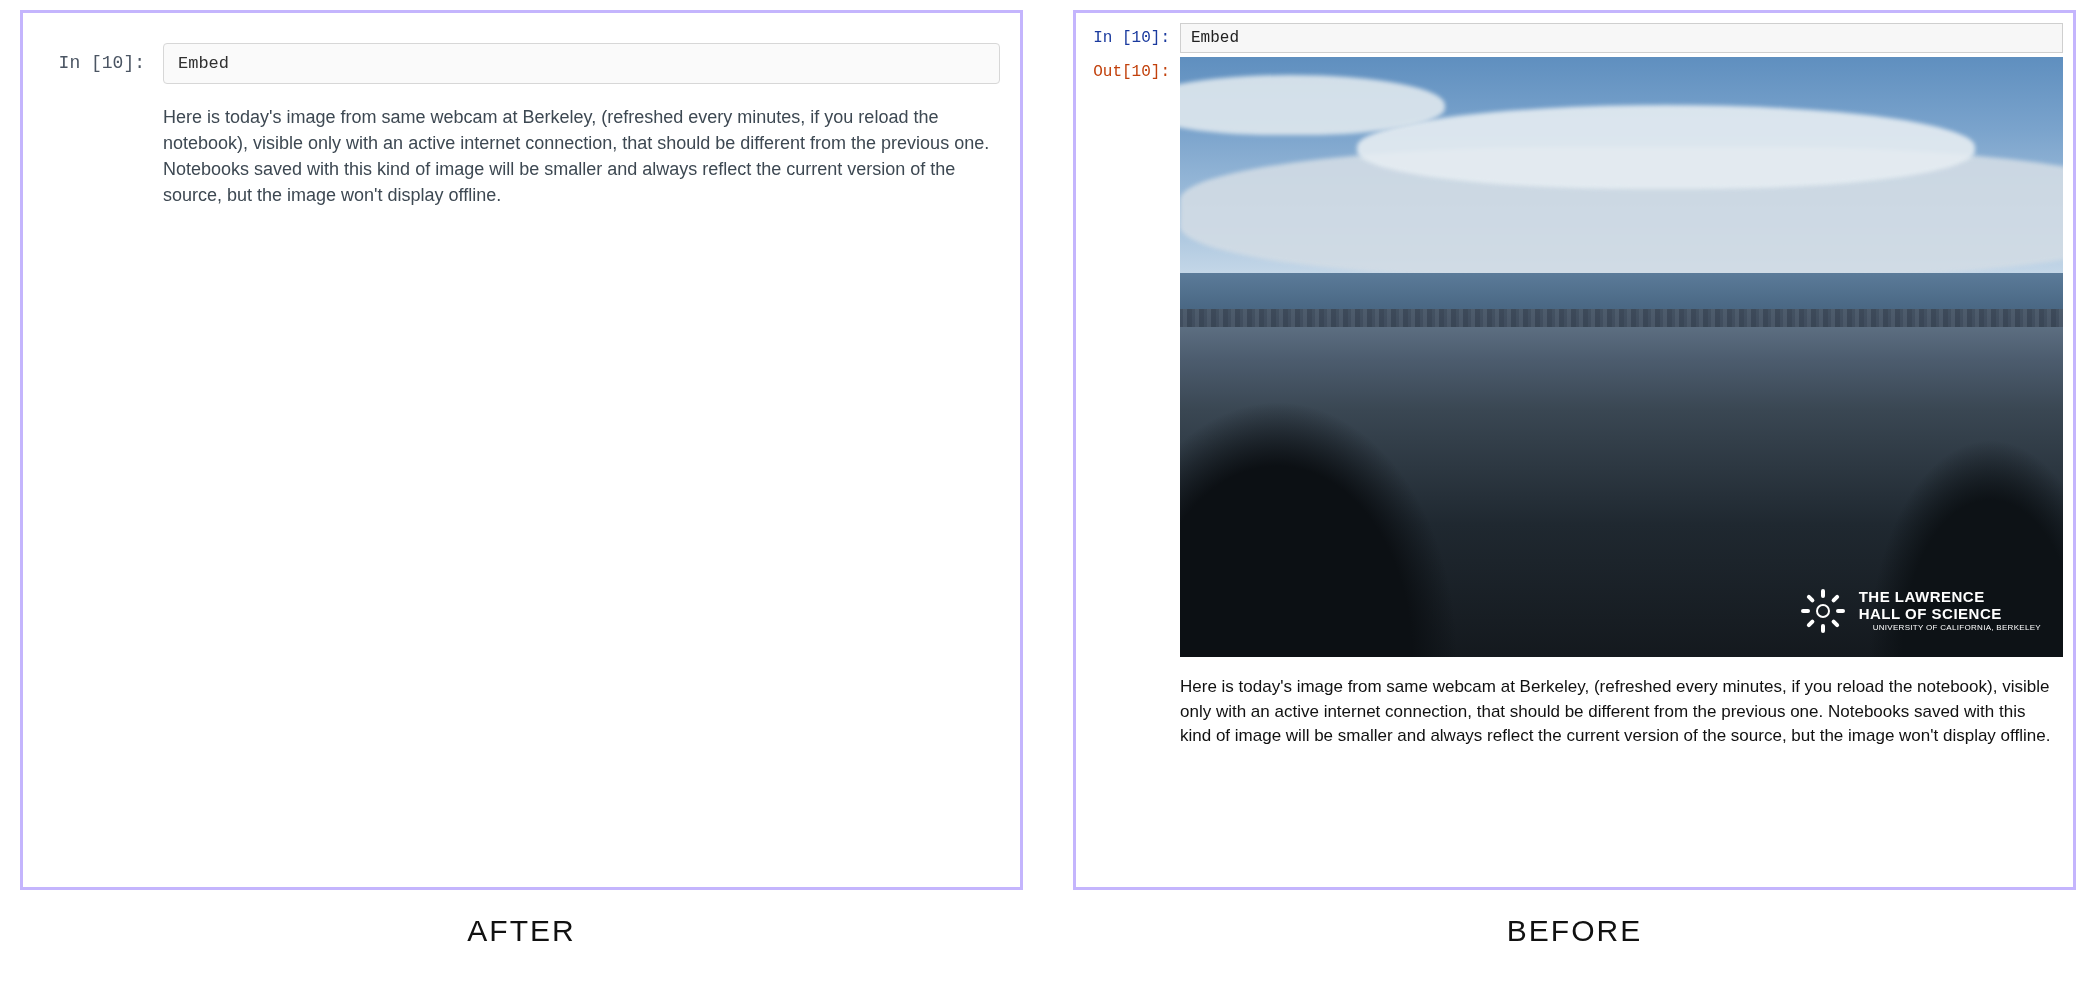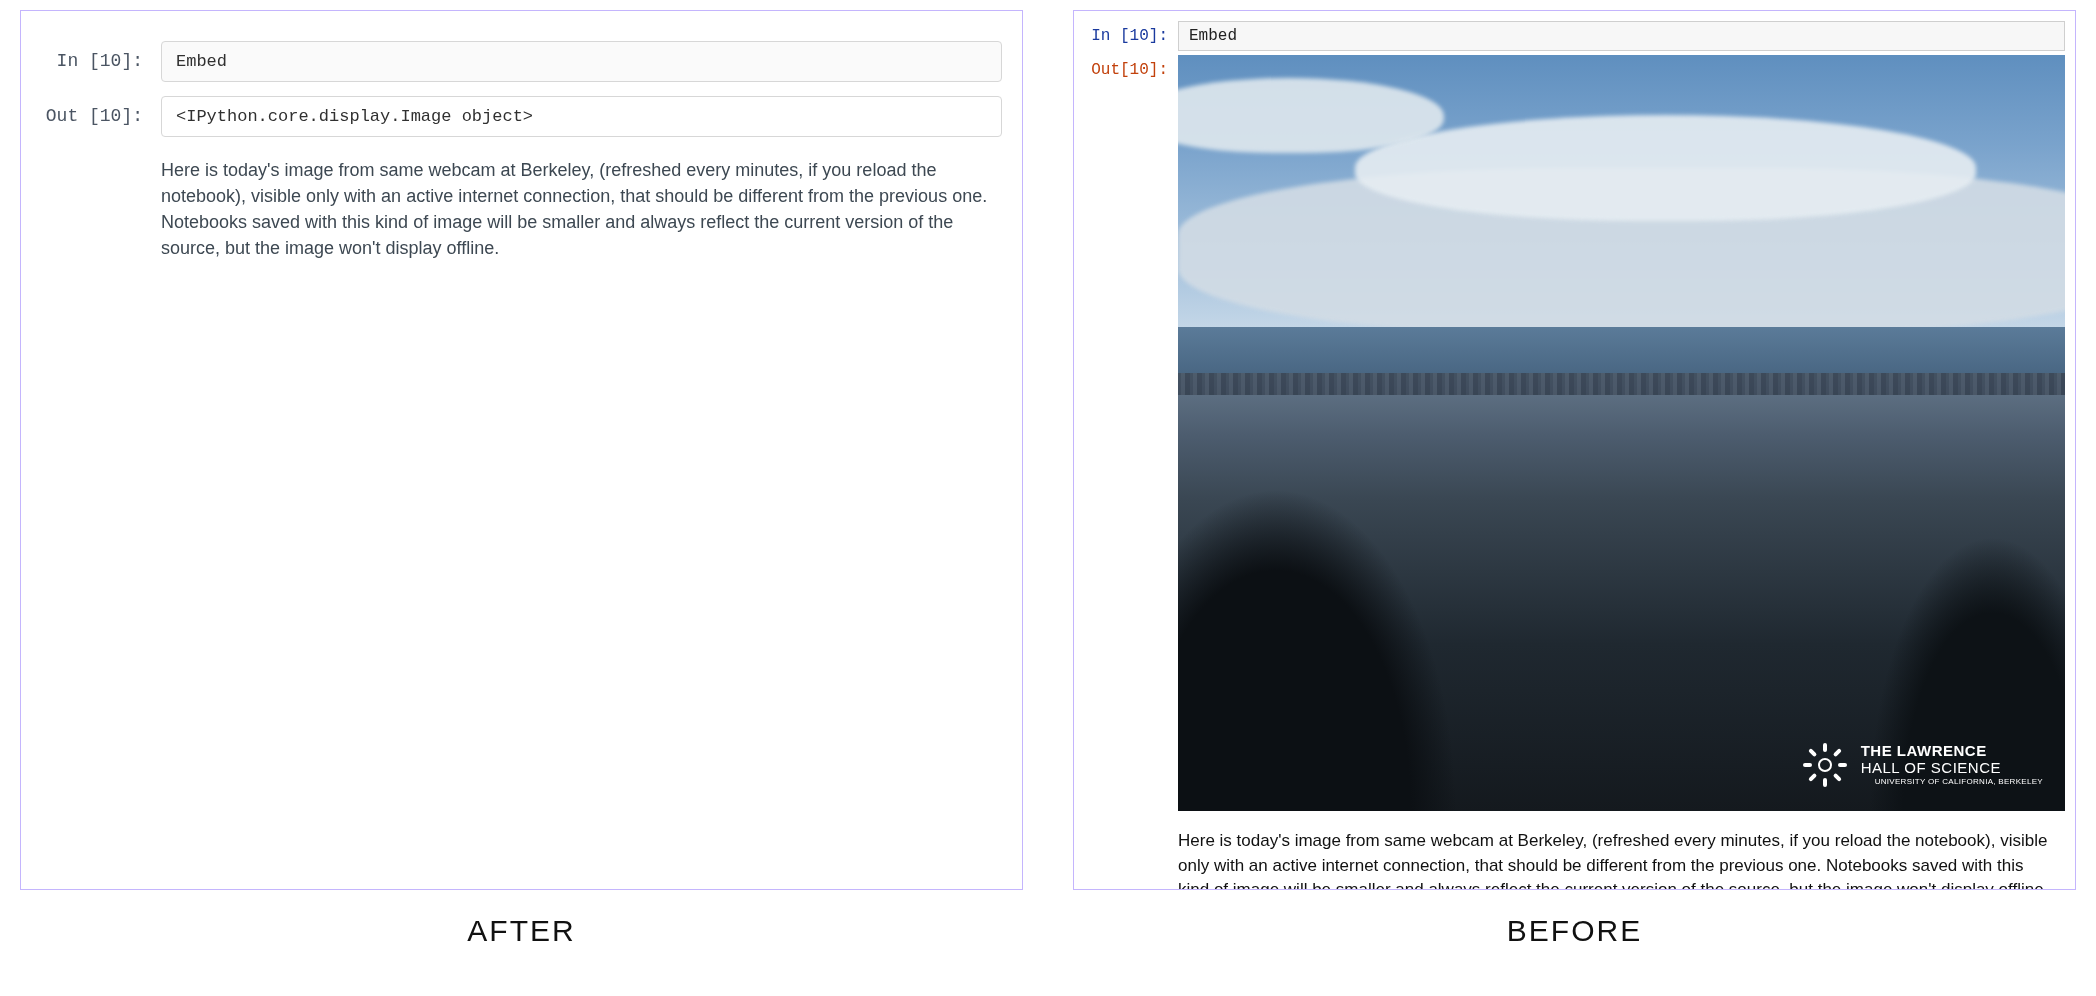--- a/index.html
+++ b/index.html
@@ -14,21 +14,21 @@
       gap: 50px;
       align-items: flex-start;
     }
     .panel-col {
       flex: 1;
       display: flex;
       flex-direction: column;
       align-items: center;
     }
     .panel {
-      border: 1px solid #c4b5fd;
+      border: 3px solid #c4b5fd;
       width: 100%;
       padding: 18px 12px 18px 12px;
       background: #fff;
       height: 880px;
       overflow: hidden;
     }
     .panel.before {
       padding: 30px 20px;
     }
     .caption {
@@ -100,21 +100,21 @@
       border: 1px solid #cfcfcf;
       background: #f7f7f7;
       padding: 5px 10px;
       font-family: "SFMono-Regular", Consolas, "Liberation Mono", Menlo, monospace;
       font-size: 16px;
       color: #222;
     }
     .nb-output-image {
       flex: 1;
       position: relative;
-      height: 756px;
+      height: 600px;
       overflow: hidden;
       margin-bottom: 14px;
     }
     
     .sky {
       position: absolute; inset: 0;
       background: linear-gradient(180deg, #5f8fbf 0%, #7aa3cc 12%, #a8c4de 28%, #d8e4ee 42%, #7a94ab 55%, #4e6780 62%);
     }
     .cloud {
       position: absolute;
@@ -158,21 +158,21 @@
       gap: 12px;
       color: #fff;
     }
     .watermark-logo {
       width: 48px; height: 48px;
       position: relative;
     }
     .watermark-logo svg { width: 100%; height: 100%; }
     .watermark-text { line-height: 1.1; }
     .watermark-line1 { font-size: 15px; font-weight: 600; letter-spacing: 0.5px; }
-    .watermark-line2 { font-size: 15px; font-weight: 400; letter-spacing: 0.5px; }
+    .watermark-line2 { font-size: 15px; font-weight: 700; letter-spacing: 0.5px; }
     .watermark-line3 { font-size: 8px; letter-spacing: 0.3px; margin-top: 2px; padding-left: 14px; }
     .nb-markdown-after {
       font-size: 17px;
       color: #111;
       line-height: 1.45;
       margin-left: 94px;
       padding-right: 8px;
     }
   </style>
 </head>
@@ -181,24 +181,20 @@
 <div class="comparison">
 
   <div class="panel-col">
     <div class="panel before">
 
       <div class="nb-row">
         <div class="nb-prompt in-dim">In [10]:</div>
         <div class="nb-cell-box code">Embed</div>
       </div>
 
-      <div class="nb-row">
-        <div class="nb-prompt in-dim">Out [10]:</div>
-        <div class="nb-cell-box">&lt;IPython.core.display.Image object&gt;</div>
-      </div>
 
       <div class="nb-row">
         <div class="nb-prompt"></div>
         <div class="nb-markdown">Here is today's image from same webcam at Berkeley, (refreshed every minutes, if you reload the notebook), visible only with an active internet connection, that should be different from the previous one. Notebooks saved with this kind of image will be smaller and always reflect the current version of the source, but the image won't display offline.</div>
       </div>
 
     </div>
     <div class="caption">AFTER</div>
   </div>
 

